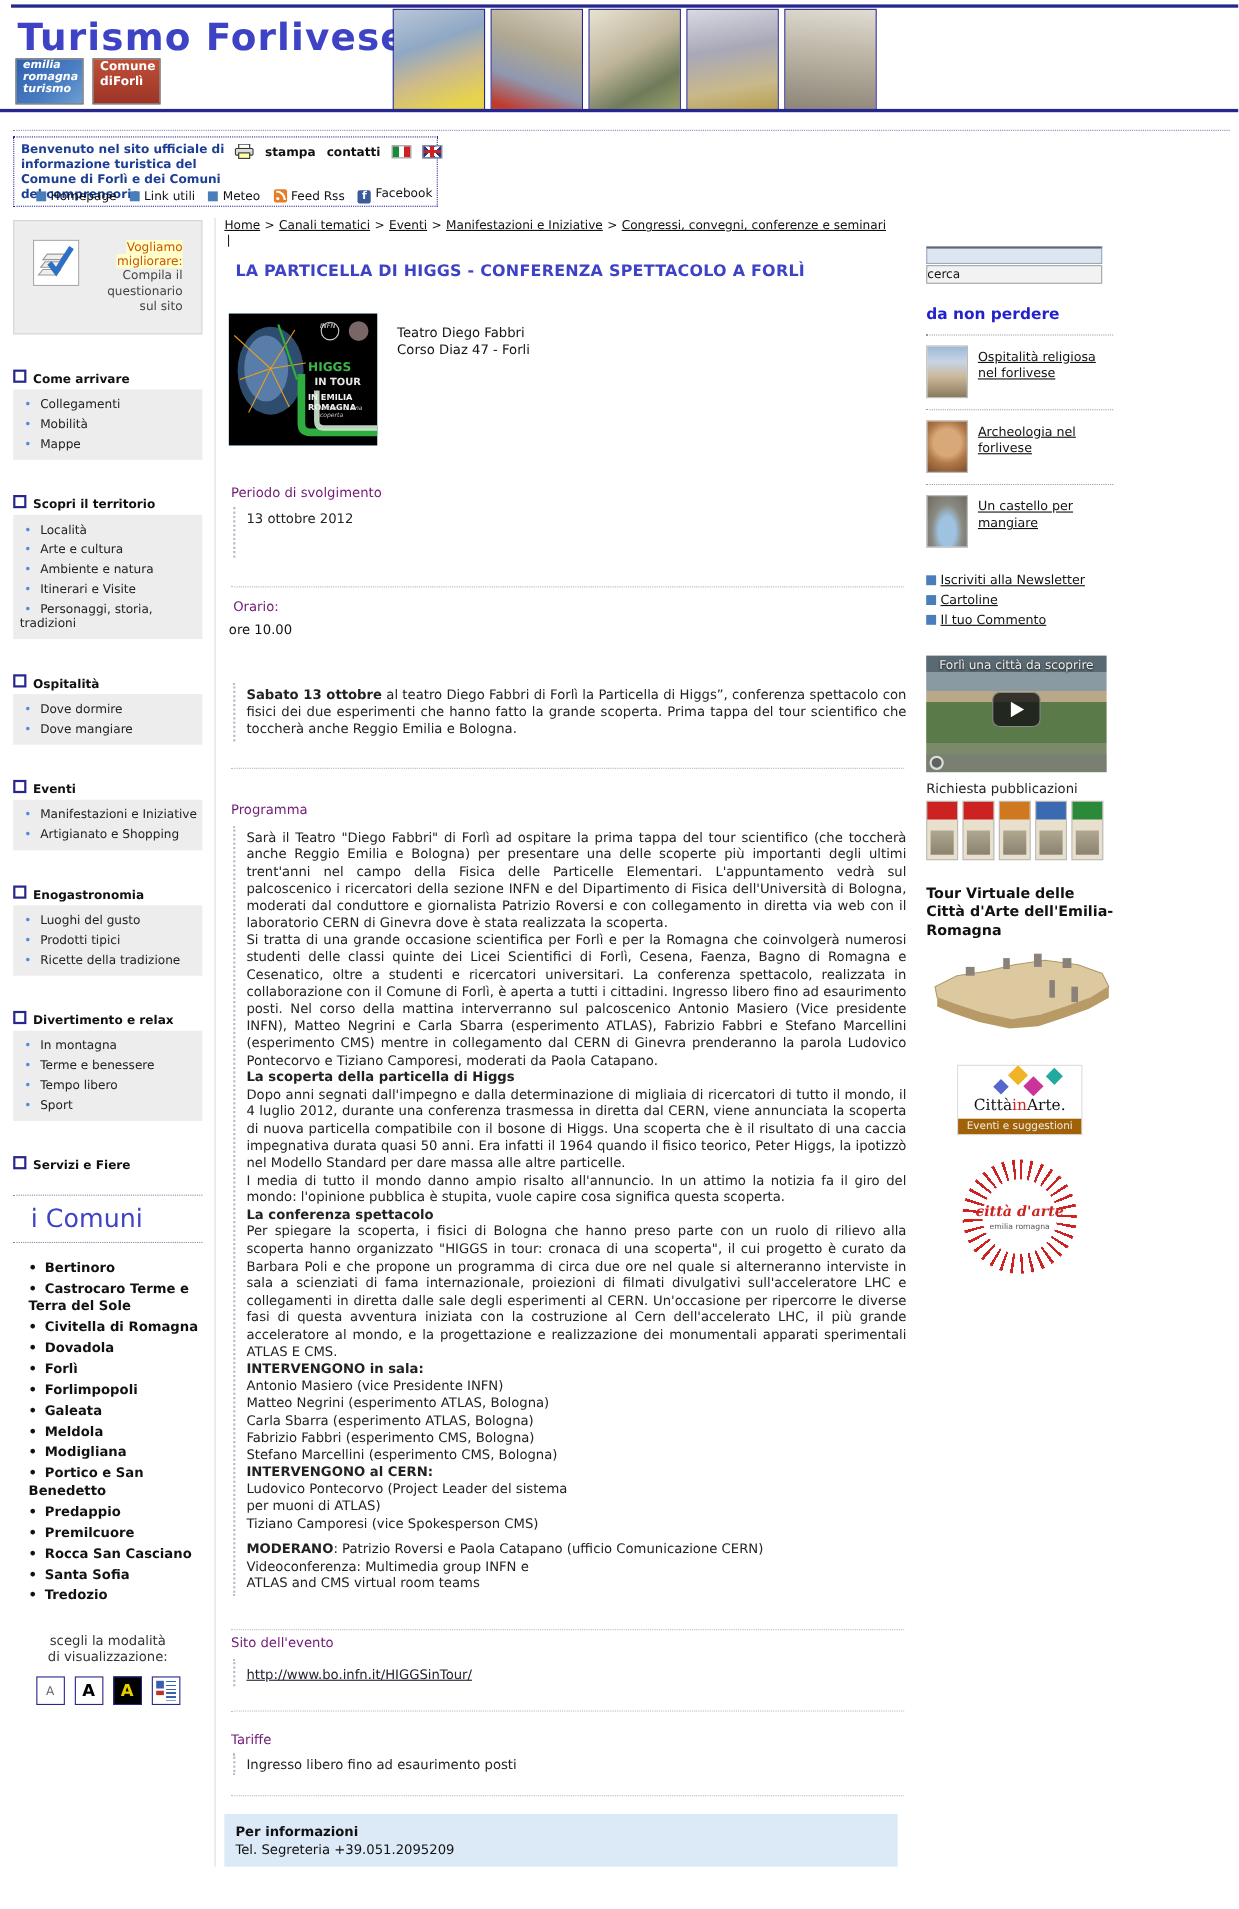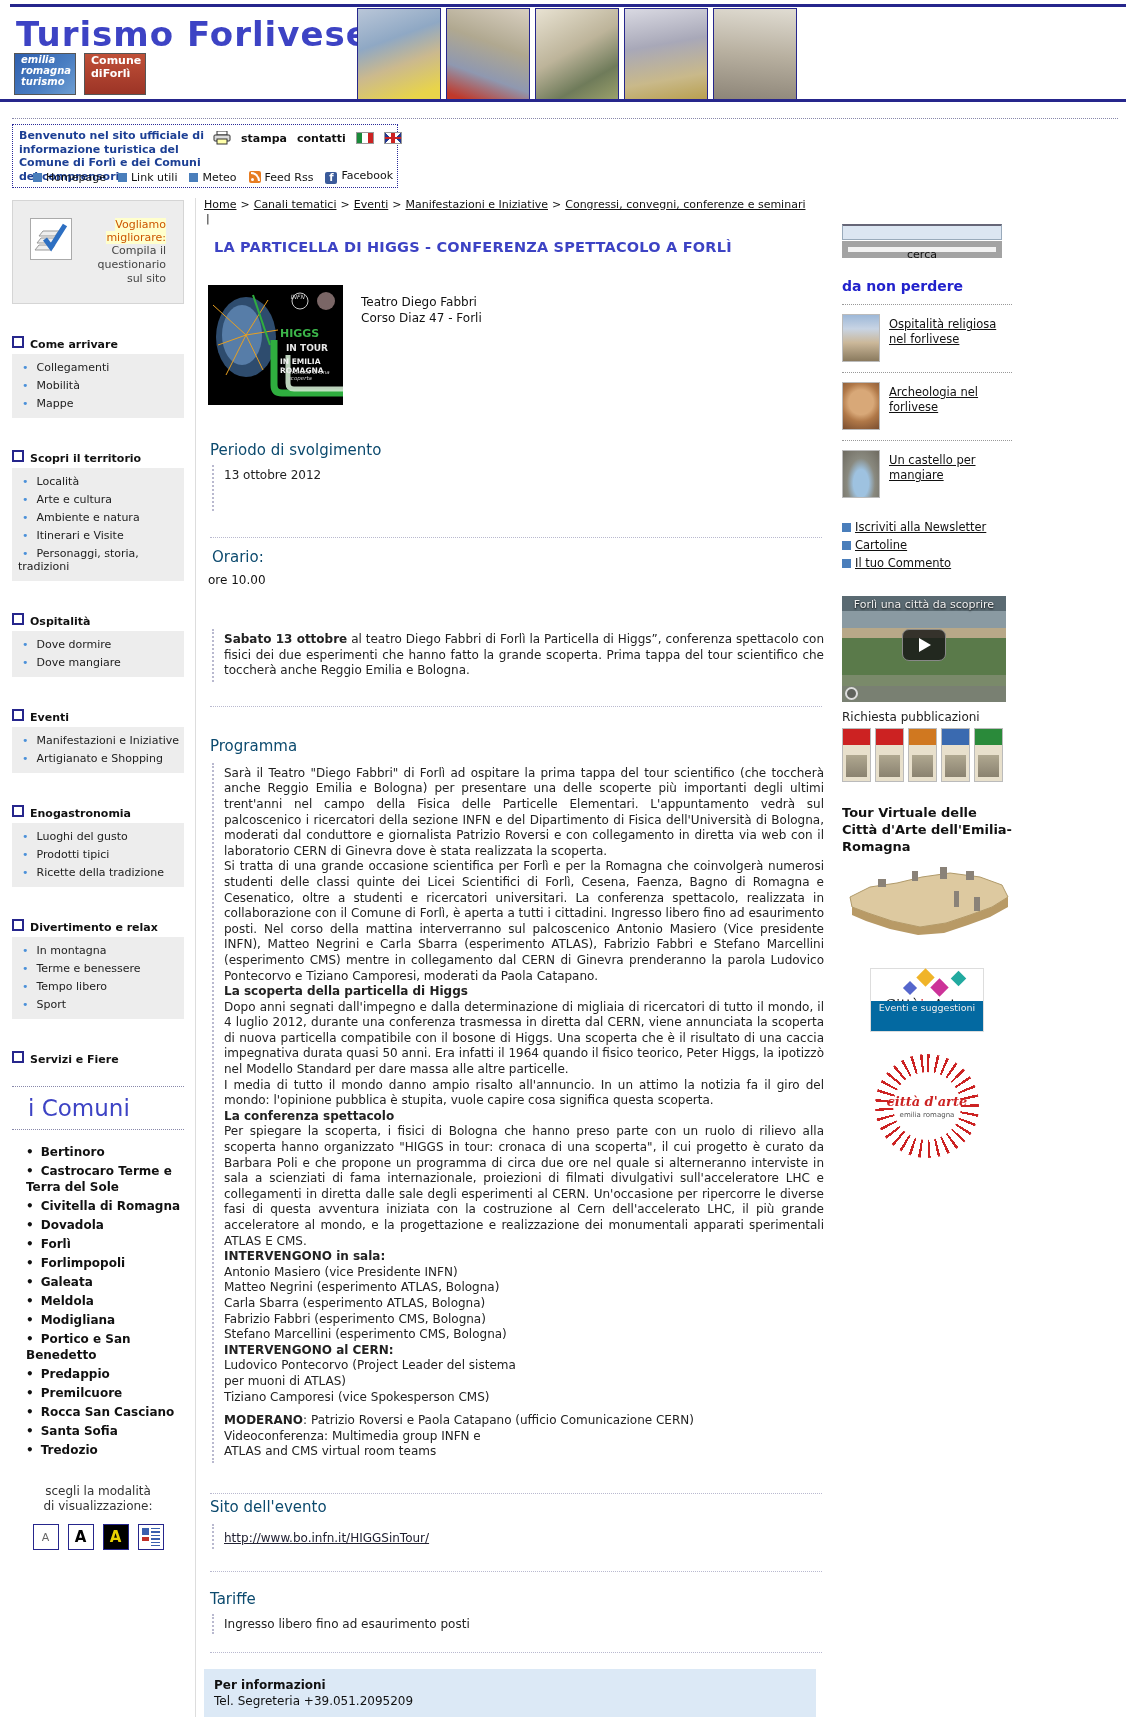--- a/index.html
+++ b/index.html
@@ -80,40 +80,40 @@
   .pipe{font-size:11px;margin:1px 0 0 2px;}
   .page-title{color:#3d43c4;font-weight:bold;font-size:14.5px;margin:14px 0 0 10px;letter-spacing:.2px;}
   .event-row{display:flex;margin:30px 0 0 4px;gap:18px;}
   .poster{position:relative;width:135px;height:120px;background:#0c4a6e;flex:none;overflow:hidden;}
   .poster .infn{position:absolute;right:38px;top:8px;color:#ddd;font-size:6px;font-style:italic;}
   .poster .pl1{position:absolute;left:72px;top:42px;color:#3cb54a;font-weight:bold;font-size:11px;}
   .poster .pl2{position:absolute;left:78px;top:58px;color:#e8e8e8;font-weight:bold;font-size:9px;}
   .poster .pl3{position:absolute;left:72px;top:72px;color:#f0f0f0;font-weight:bold;font-size:7.5px;}
   .poster .pl4{position:absolute;left:80px;top:84px;color:#ccc;font-size:5.5px;font-style:italic;}
   .venue{font-size:12px;line-height:16px;margin-top:9px;}
-  .blue-label{color:#0c4a6e;font-size:15px;}
+  .blue-label{color:#701a75;font-size:12px;}
   .sec-period{margin:36px 0 0 6px;}
   .indent{border-left:2px dotted #b9b9cf;padding:3px 0 3px 10px;margin-left:2px;}
   .val12{font-size:12px;color:#222;}
   .sep{border-bottom:1px dotted #b9b9cf;margin:26px 0 0 6px;width:612px;}
   .sec-orario{margin:10px 0 0 8px;}
   .ore{font-size:12px;margin:7px 0 0 -4px;}
   .introbox{margin:42px 0 0 8px;width:600px;}
   .bodytext{font-size:12px;line-height:15.6px;color:#222;text-align:justify;}
   .prog-label{margin:30px 0 0 6px;}
   .progbox{margin:8px 0 0 8px;width:600px;}
   .b{font-weight:bold;}
   .plainline{font-size:12px;line-height:15.6px;color:#222;}
   .spacer8{height:8px;}
   .sitelink{font-size:12px;text-decoration:underline;color:#223;cursor:pointer;}
   .infobox{background:#dce9f6;margin:16px 0 0 0;width:612px;padding:8px 10px;box-sizing:border-box;font-size:12px;line-height:16px;}
 
   
   .search-input{width:160px;height:16px;background:#dce6f2;border:1px solid #9ab;border-top:2px solid #667;box-sizing:border-box;display:block;font-size:11px;padding:0 3px;}
-  .search-btn{width:160px;height:17px;border:6px solid #a3a3a3;background:#f2f2f2;font-size:11px;text-align:center;line-height:15px;cursor:pointer;box-sizing:border-box;margin-top:1px;}
+  .search-btn{width:160px;height:17px;border:1px solid #a3a3a3;background:#f2f2f2;font-size:11px;text-align:left;line-height:15px;cursor:pointer;box-sizing:border-box;margin-top:1px;}
   .dnp{color:#2222cc;font-weight:bold;font-size:14px;margin-top:20px;}
   .r-dot{border-top:1px dotted #999;margin-top:10px;}
   .r-item{display:flex;gap:9px;margin-top:9px;}
   .thumb{width:38px;height:48px;flex:none;border:1px solid #bbb;box-sizing:border-box;}
   .th-church{background:linear-gradient(180deg,#9db8d8 0%,#c8d4e4 30%,#cbb89a 60%,#8a7a5e 100%);}
   .th-head{background:radial-gradient(circle at 50% 42%,#d8a878 0 38%,#b07848 60%,#7a4e30 100%);}
   .th-castle{background:radial-gradient(ellipse at 50% 70%,#9ec2e0 0 30%,#8a8a80 55%,#6e6a60 100%);}
   .r-link{font-size:11.5px;text-decoration:underline;color:#111;cursor:pointer;line-height:15px;margin-top:3px;}
   .qlinks{margin-top:22px;}
   .qlink{font-size:11.5px;margin-bottom:4px;}
@@ -134,21 +134,21 @@
   .tour-title{font-weight:bold;font-size:13px;line-height:17px;margin-top:22px;color:#111;}
   .mapwrap{margin-top:8px;}
   .ciaBox{width:112px;height:62px;margin:26px auto 0;position:relative;background:#fff;border:1px solid #ddd;cursor:pointer;}
   .dia{position:absolute;width:13px;height:13px;transform:rotate(45deg);}
   .d1{background:#f0b429;left:48px;top:2px;}
   .d2{background:#5566cc;left:34px;top:14px;width:10px;height:10px;}
   .d3{background:#cc3399;left:62px;top:12px;}
   .d4{background:#22aaa0;left:82px;top:4px;width:11px;height:11px;}
   .ciaText{position:absolute;left:0;right:0;top:28px;text-align:center;font-family:"DejaVu Serif","Liberation Serif",serif;font-size:14px;color:#111;}
   .ciaText .red{color:#cc2222;}
-  .ciaBar{position:absolute;left:0;right:0;bottom:0;height:30px;background:#0369a1;color:#eee;font-size:9.5px;text-align:center;line-height:14px;}
+  .ciaBar{position:absolute;left:0;right:0;bottom:0;height:14px;background:#a16207;color:#eee;font-size:9.5px;text-align:center;line-height:14px;}
   .sunburst{width:104px;height:104px;margin:22px auto 0;border-radius:50%;position:relative;
      background:repeating-conic-gradient(#cc2222 0 3deg,#fff 3deg 11deg);}
   .sunburst:before{content:"";position:absolute;inset:18px;background:#fff;border-radius:50%;}
   .sb-t1{position:absolute;left:0;right:0;top:40px;text-align:center;font-family:"DejaVu Serif","Liberation Serif",serif;font-style:italic;font-weight:bold;color:#cc2222;font-size:13px;}
   .sb-t2{position:absolute;left:0;right:0;top:57px;text-align:center;color:#555;font-size:7px;}
 
   a{color:inherit;}
 </style>
 </head>
 <body>

